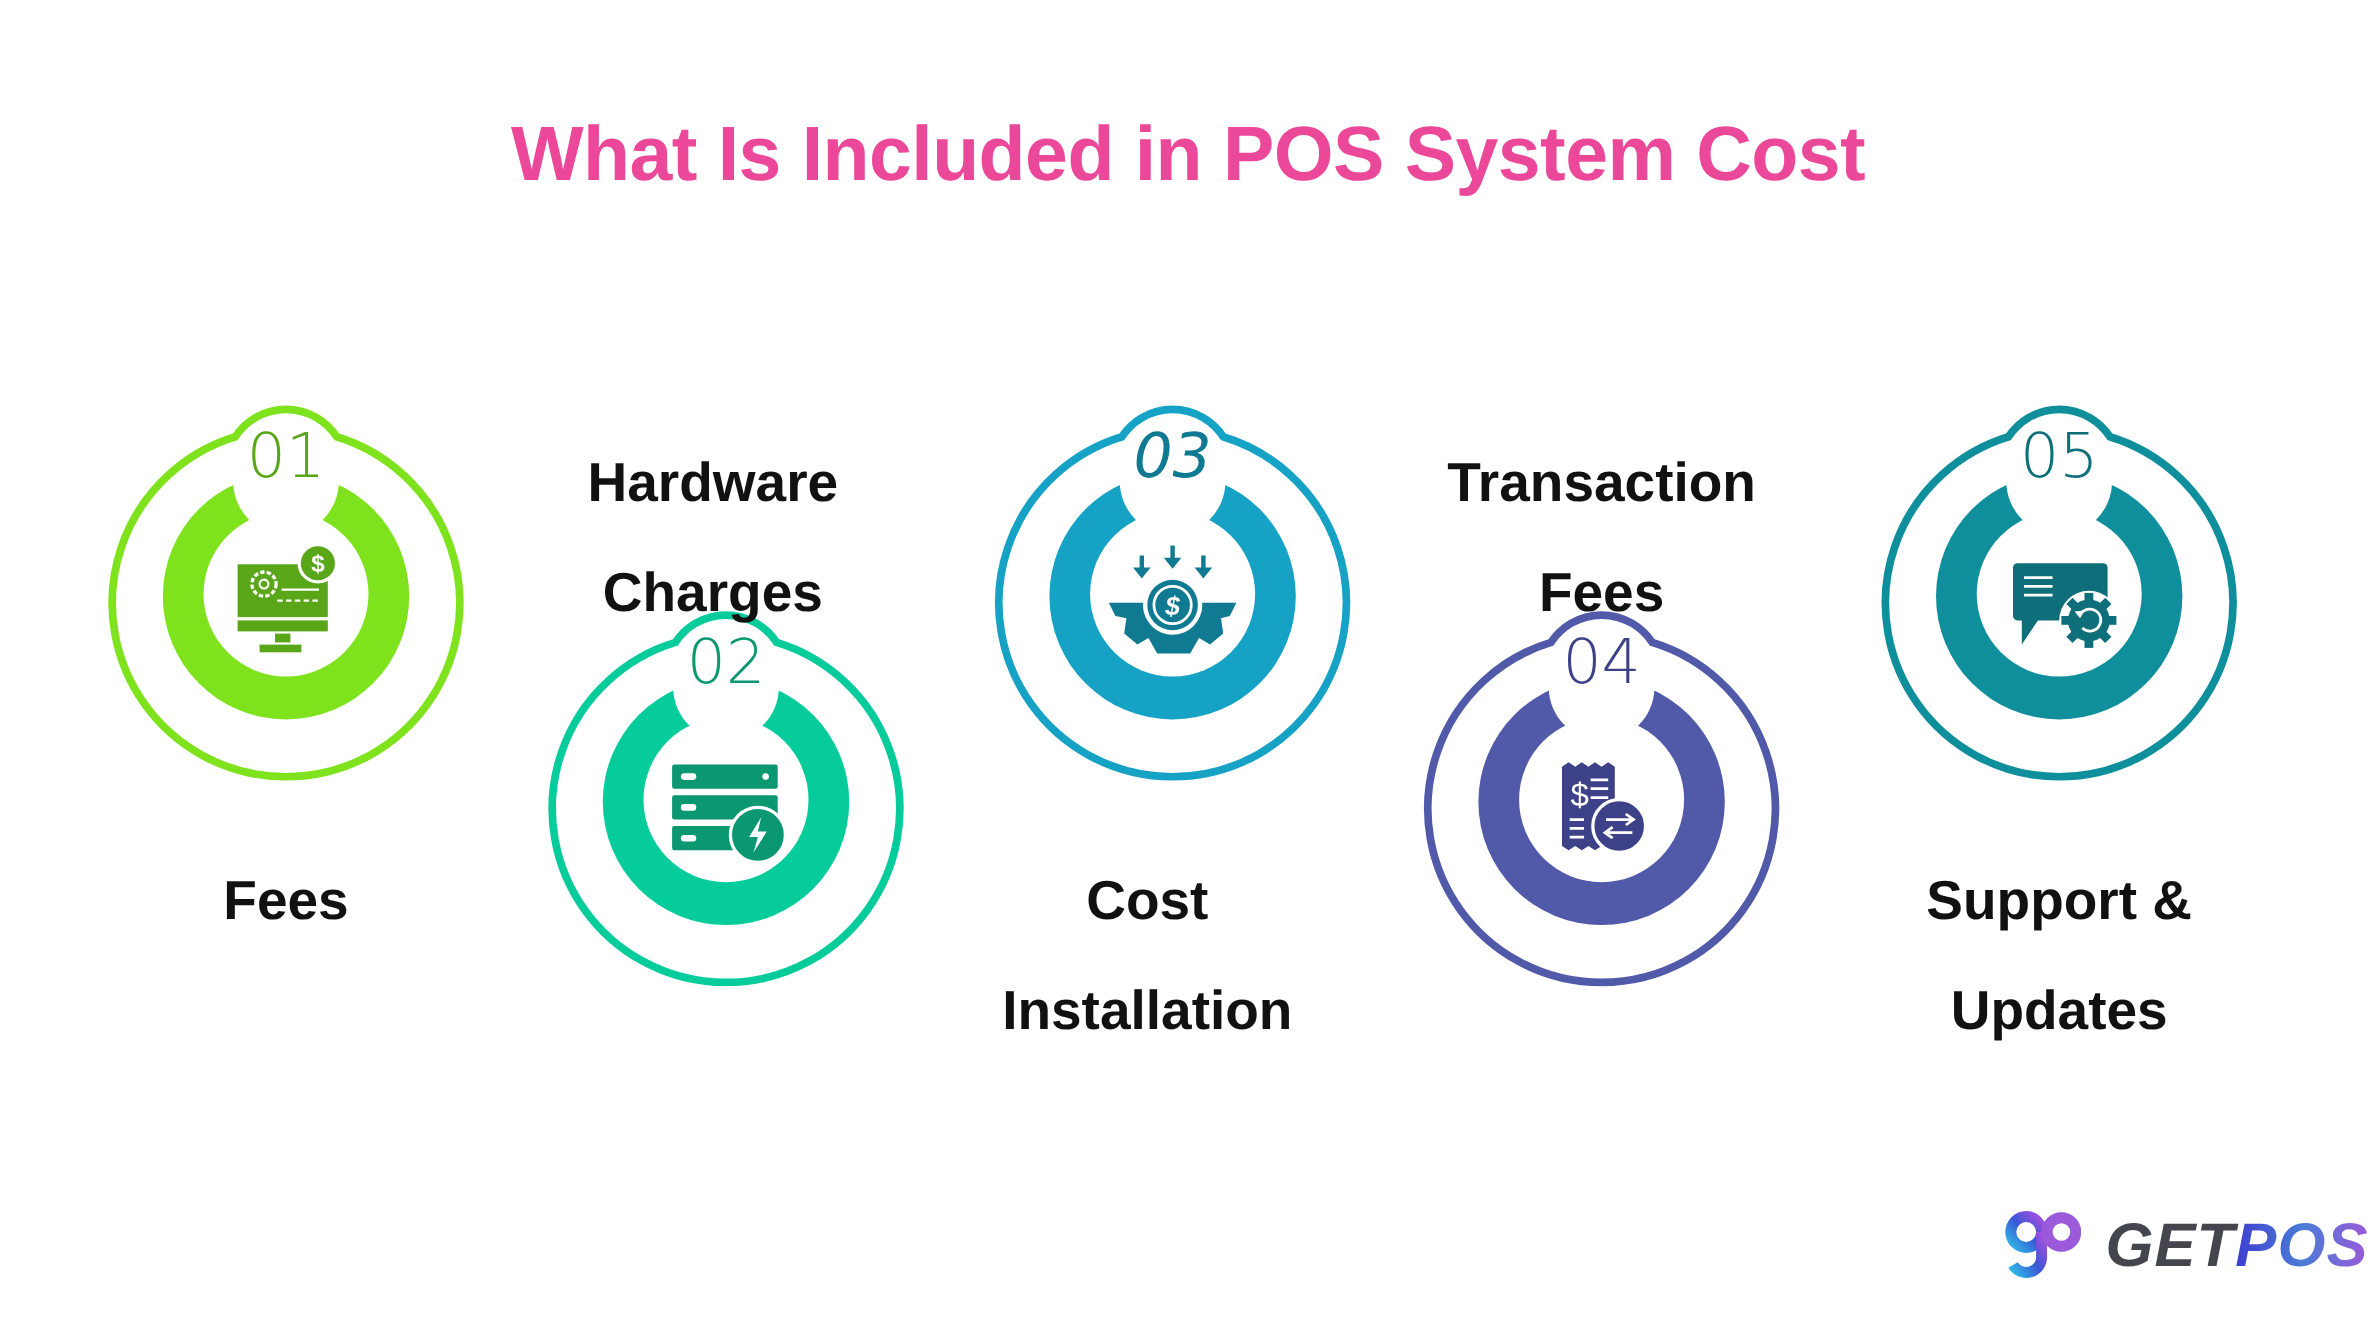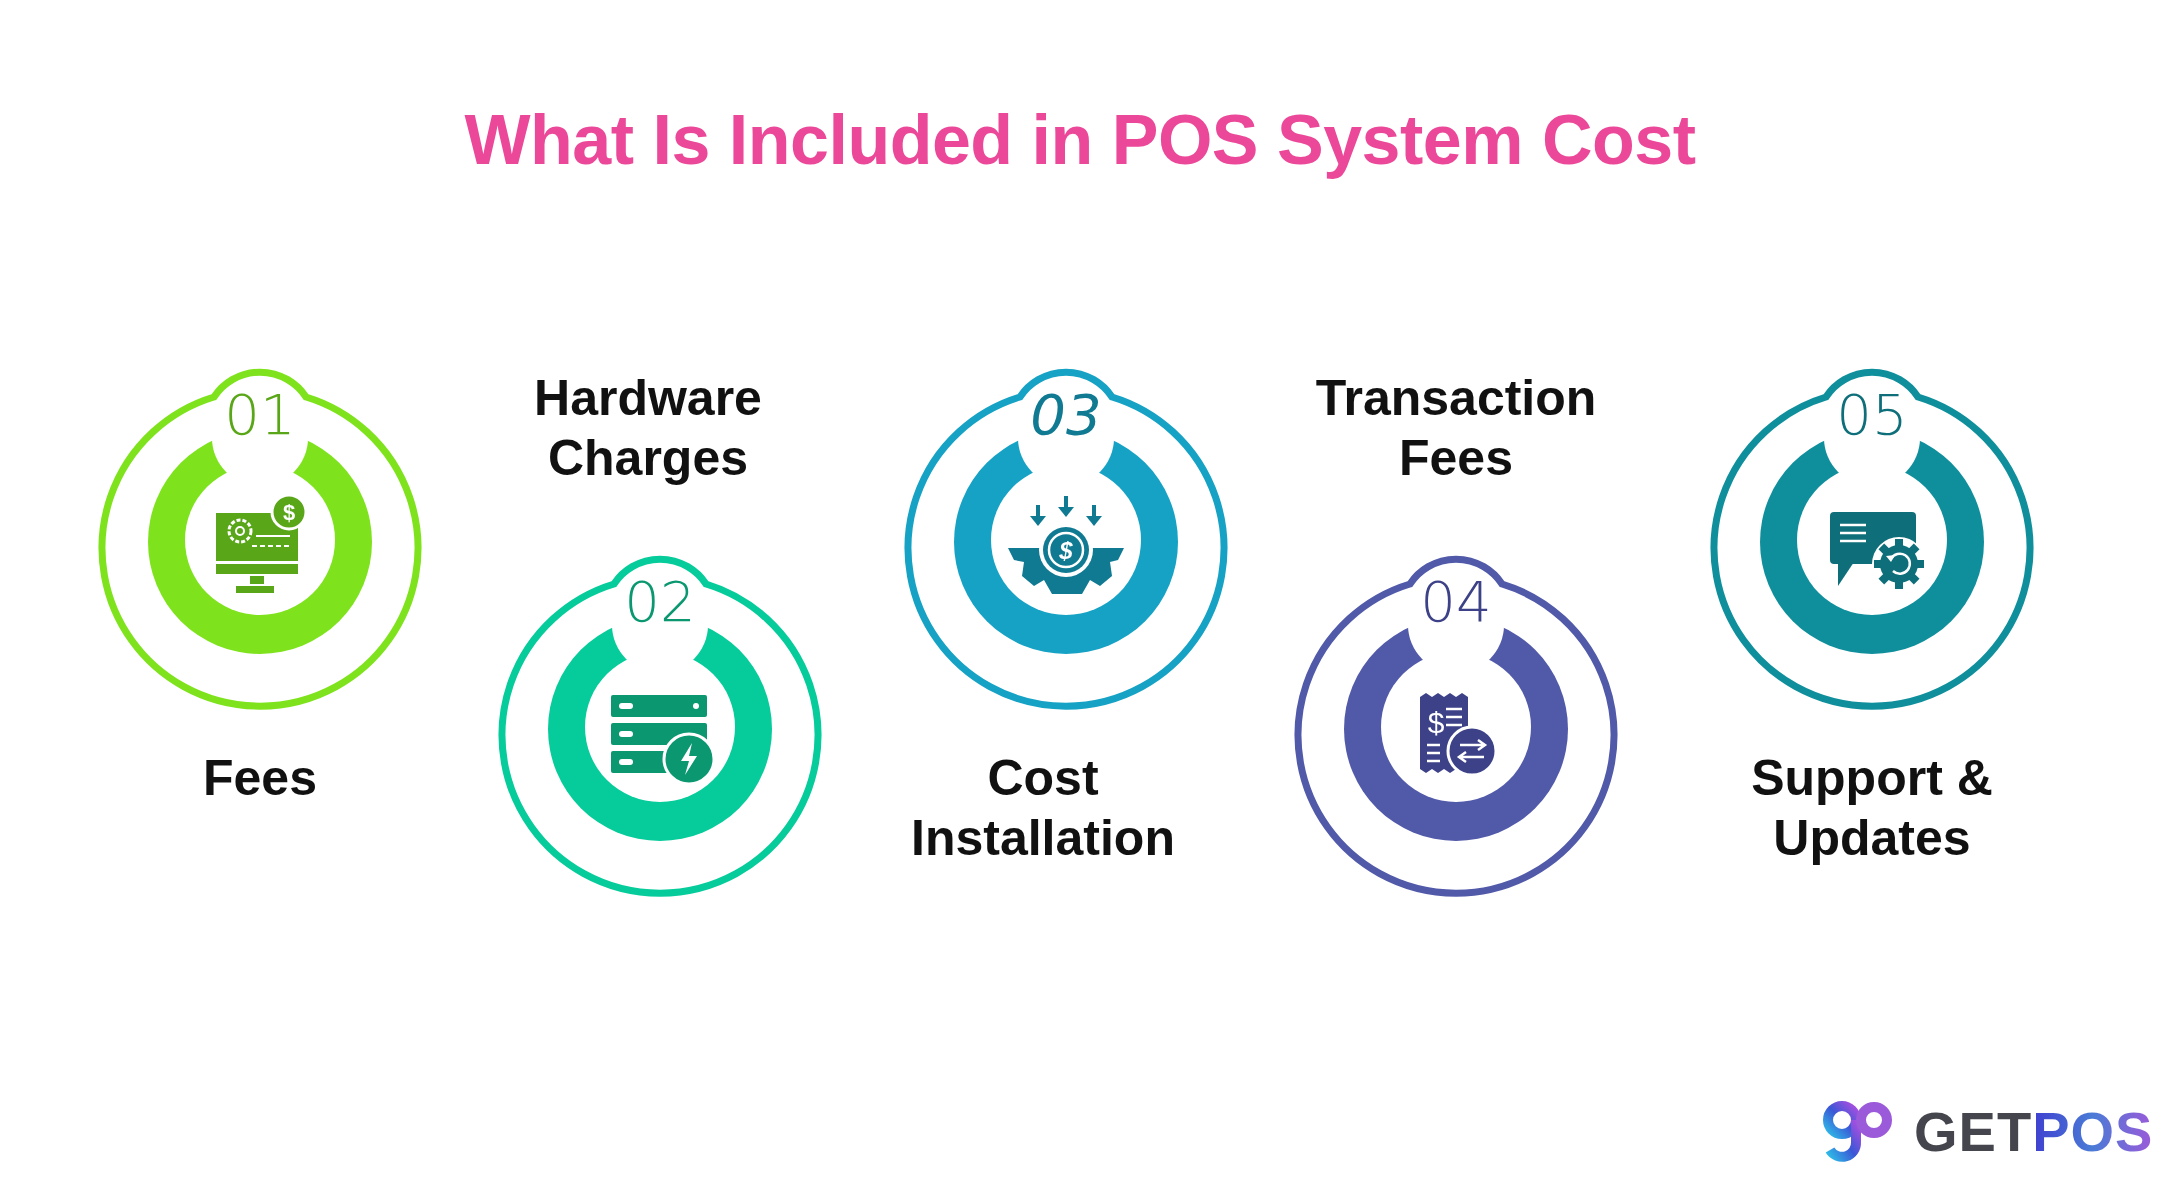--- a/index.html
+++ b/index.html
@@ -1,22 +1,22 @@
 <!DOCTYPE html>
 <html><head>
 <meta charset="utf-8">
 <style>
   html, body { margin:0; padding:0; background:#ffffff; }
   body { width:2160px; height:1200px; position:relative; overflow:hidden; font-family:"Liberation Sans", sans-serif; }
   .title { position:absolute; left:0; top:100px; width:2160px; text-align:center; font-size:70px; font-weight:700; color:#ec4899; letter-spacing:-0.5px; }
   .step { position:absolute; width:340px; height:360px; }
   .step svg { position:absolute; left:0; top:0; }
   .label { position:absolute; width:360px; text-align:center; font-size:50px; font-weight:700; color:#111; line-height:60px; }
-  .label span { display:block; }
-  .logo { position:absolute; left:1822px; top:1098px; height:66px; display:flex; align-items:center; }
+  .label span { display:block;margin-top:40px; }
+  .logo { position:absolute; left:1822px; top:1098px; height:66px; display:flex; align-items:center;font-style:italic; }
   .logo-text { font-size:56px; font-weight:700; margin-left:22px; letter-spacing:1px; }
   .logo-get { color:#45464d; }
   .logo-pos { background:linear-gradient(90deg,#3f3fd0 0%,#4a7bd6 50%,#9b5ad9 100%); -webkit-background-clip:text; background-clip:text; color:transparent; }
 </style>
 </head>
 <body>
 
 <div class="title">What Is Included in POS System Cost</div>
 
 <svg width="0" height="0" style="position:absolute">

